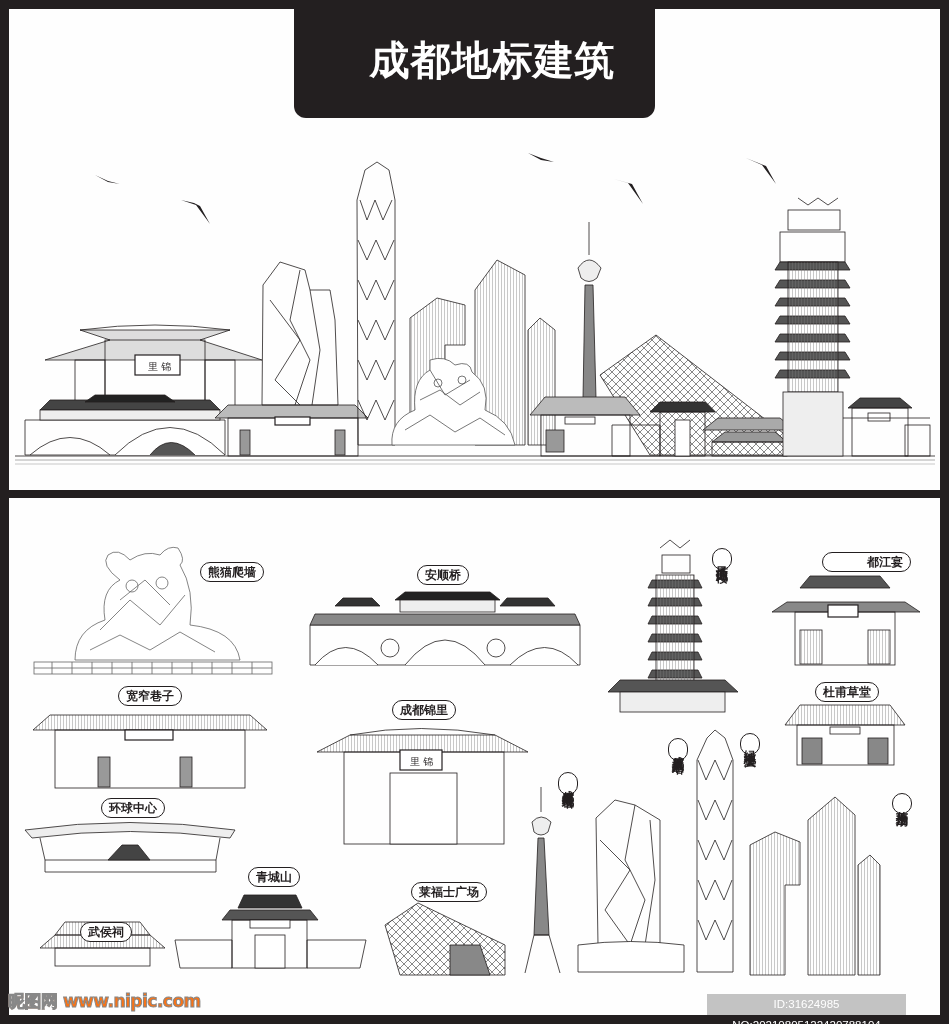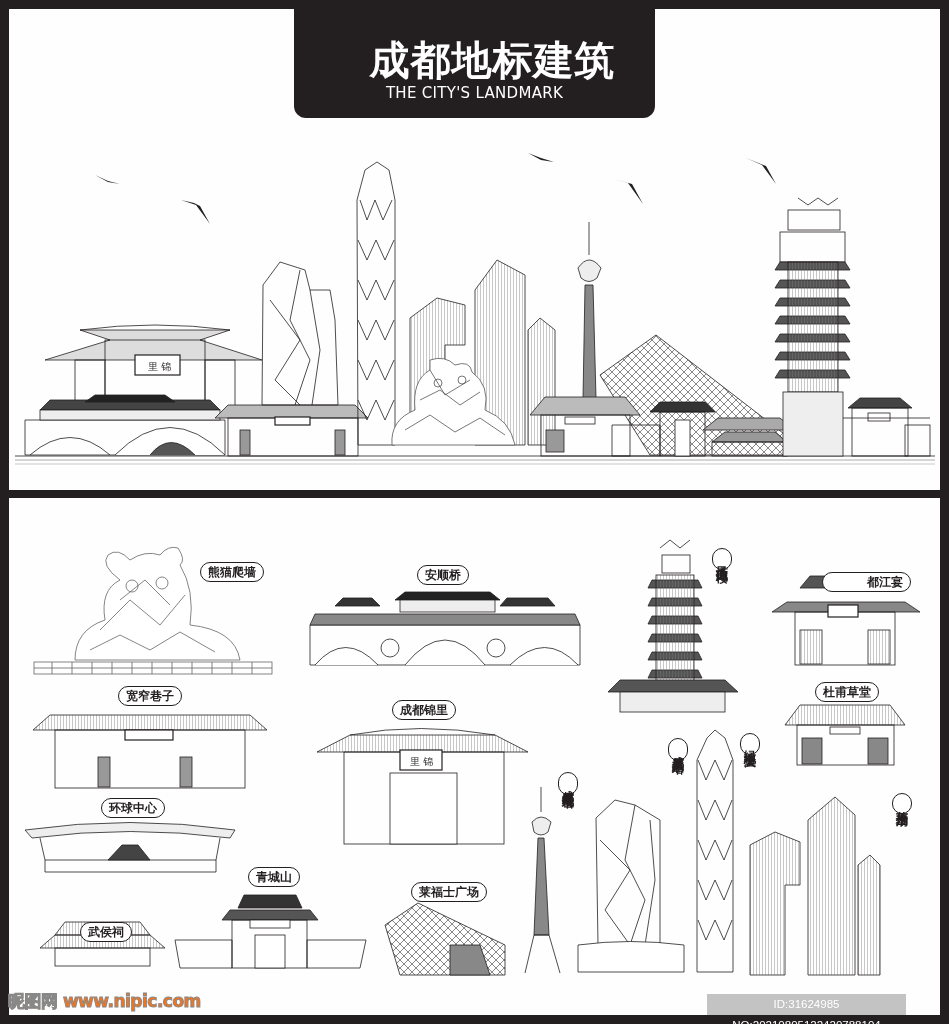--- a/index.html
+++ b/index.html
@@ -26,21 +26,20 @@
     color: #fff; font-size: 11.5px; line-height: 21px; text-align: center; font-family: "Liberation Sans", sans-serif; }
 </style>
 </head>
 <body>
 
 <div class="panel" id="panel-top"></div>
 <div class="panel" id="panel-bottom"></div>
 
 <div class="title-banner">
   <div class="title-cn">成都地标建筑</div>
-  <div class="title-en">THE CITY'S LANDMARK</div>
 </div>
 
 <svg class="art" width="949" height="1024" viewBox="0 0 949 1024" fill="none" stroke="#231f20" stroke-width="0.8">
 
   <g fill="#231f20" stroke="none">
     <path d="M95 175 L108 182 L120 184 L108 181 Z"></path>
     <path d="M181 200 L196 205 L210 224 L200 206 L194 203 Z"></path>
     <path d="M528 153 L541 160 L554 162 L541 158 Z"></path>
     <path d="M614 179 L628 183 L643 204 L632 184 Z"></path>
     <path d="M746 158 L762 165 L776 184 L766 166 Z"></path>
@@ -297,21 +296,21 @@
     </pattern>
     <pattern id="diag2" width="8" height="8" patternUnits="userSpaceOnUse">
       <path d="M0 0 L8 8 M8 0 L0 8" stroke="#555" stroke-width="0.7"></path>
     </pattern>
   </defs>
 </svg>
 
 <div class="label" style="left:200px;top:562px;">熊猫爬墙</div>
 <div class="label" style="left:417px;top:565px;">安顺桥</div>
 <div class="label vert" style="left:712px;top:548px;">塔子山九仙楼</div>
-<div class="label" style="left:822px;top:572px;padding-left:44px;">都江宴</div>
+<div class="label" style="left:822px;top:552px;padding-left:44px;">都江宴</div>
 <div class="label" style="left:118px;top:686px;text-align:center;">宽窄巷子</div>
 <div class="label" style="left:392px;top:700px;">成都锦里</div>
 <div class="label" style="left:815px;top:682px;">杜甫草堂</div>
 <div class="label vert" style="left:668px;top:738px;">成都大厦水晶塔</div>
 <div class="label vert" style="left:740px;top:733px;">绿地中心大厦</div>
 <div class="label" style="left:101px;top:798px;">环球中心</div>
 <div class="label vert" style="left:558px;top:772px;">成都广播电视塔</div>
 <div class="label vert" style="left:892px;top:793px;">莱福士广场</div>
 <div class="label" style="left:248px;top:867px;">青城山</div>
 <div class="label" style="left:80px;top:892px;margin-top:30px;">武侯祠</div>

